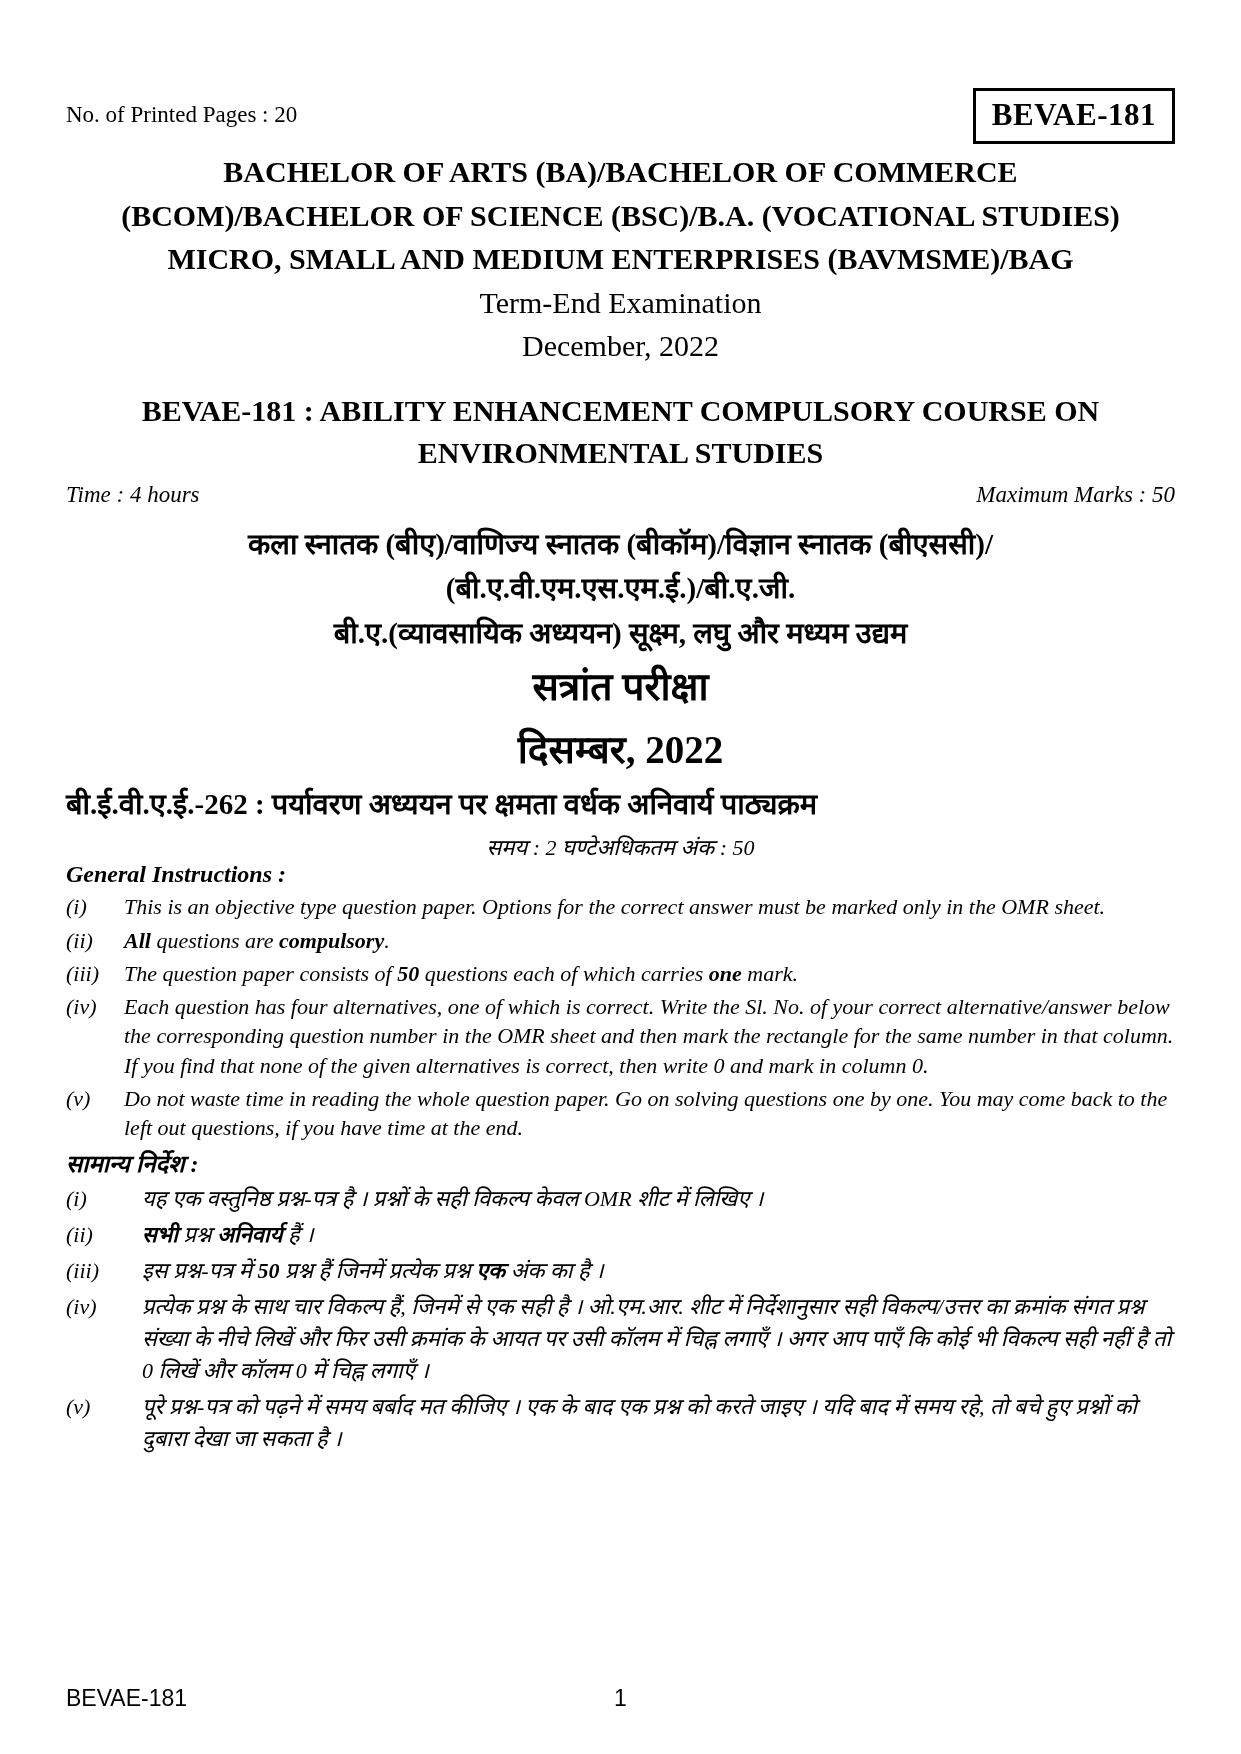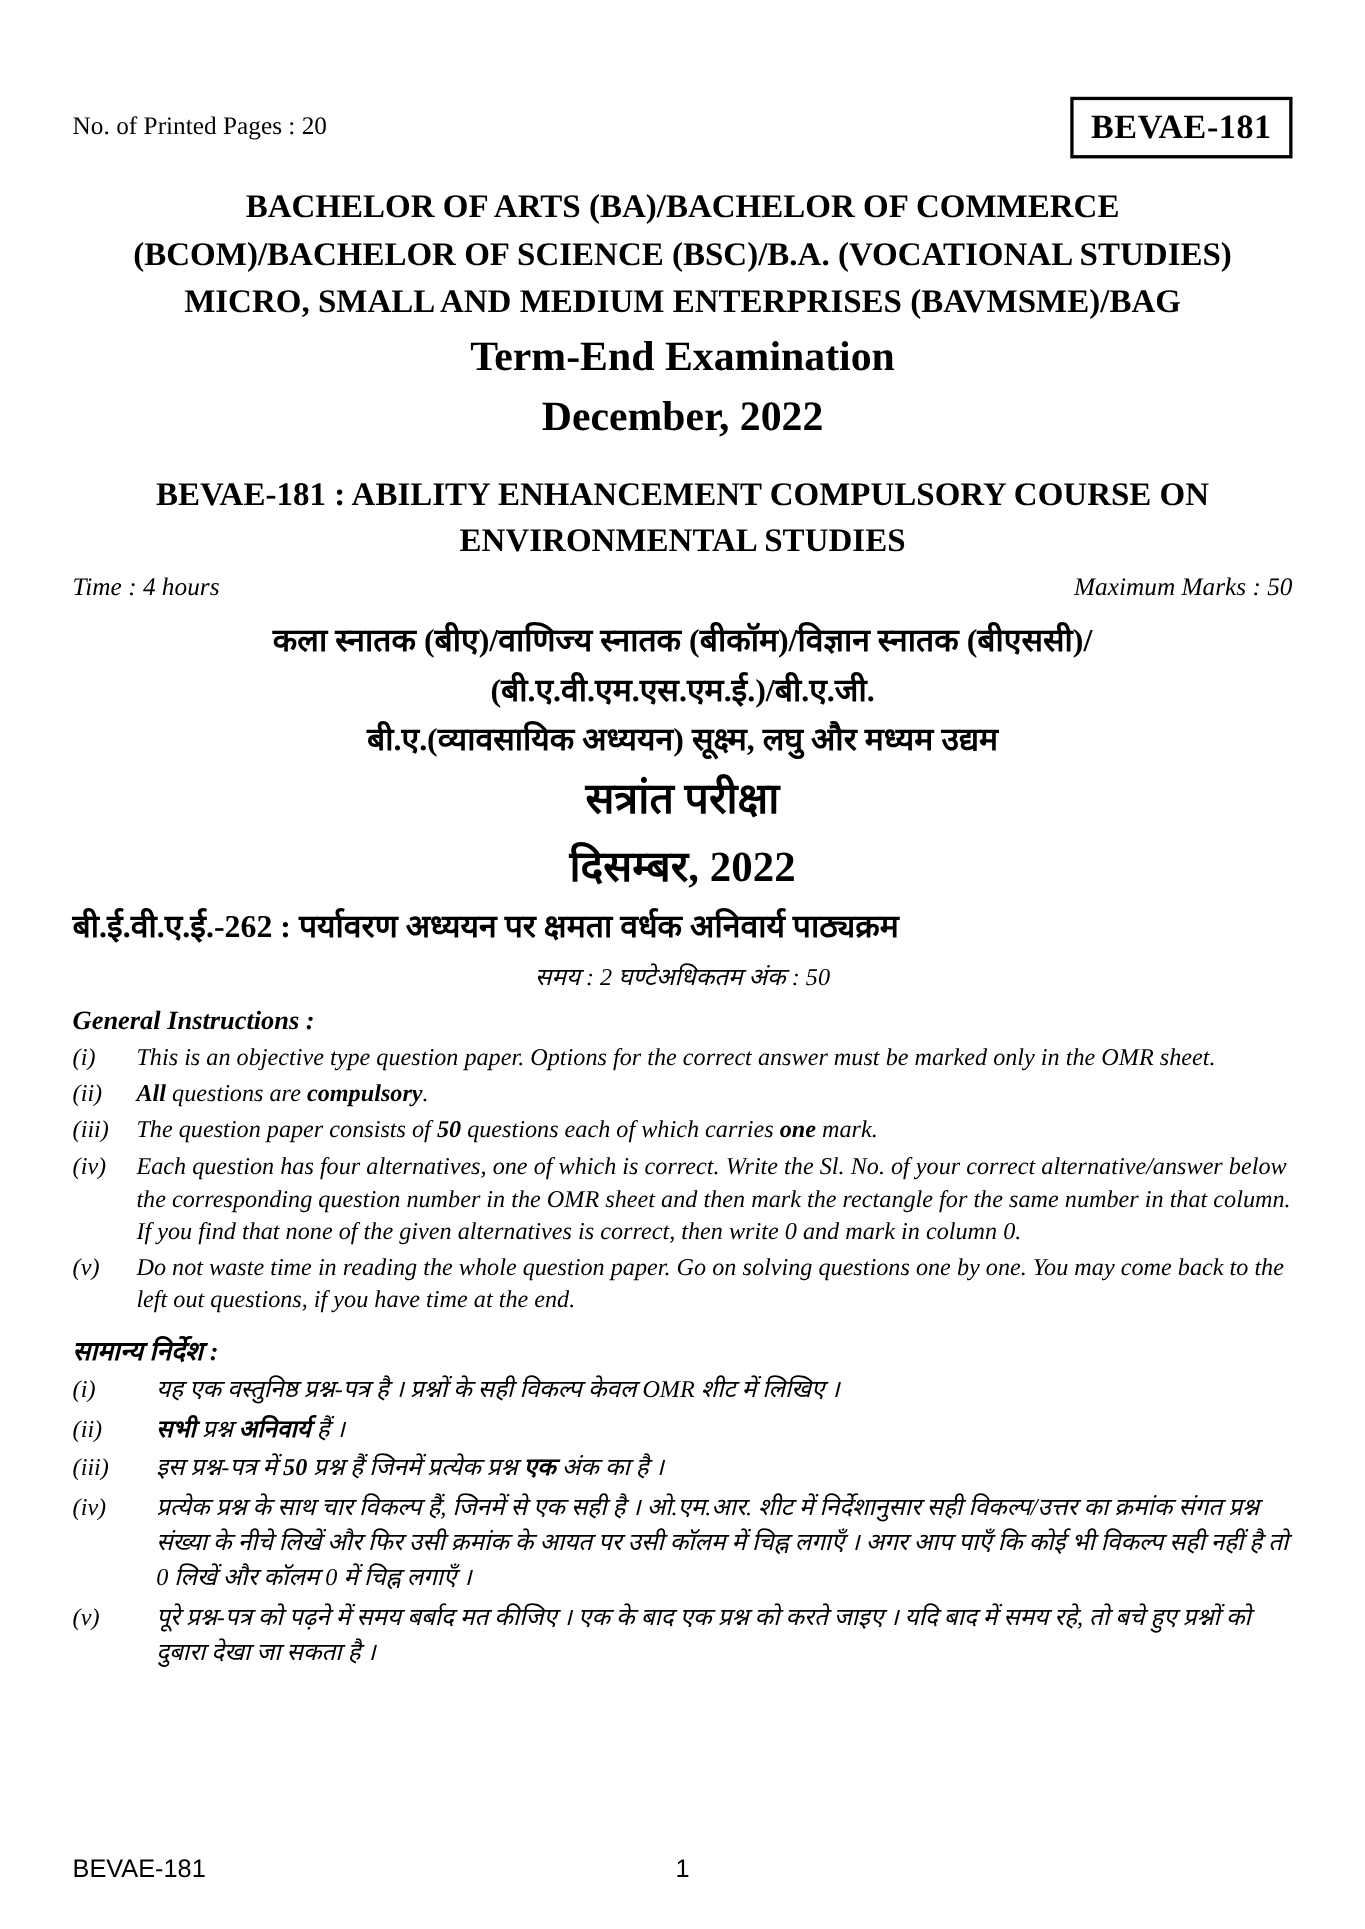--- a/index.html
+++ b/index.html
@@ -25,29 +25,29 @@
   }
   .code-box {
     border: 3px solid #000;
     padding: 6px 16px 8px 16px;
     font-size: 31px;
     font-weight: bold;
     letter-spacing: 0.5px;
   }
   .center { text-align: center; }
   .en-title {
-    margin-top: 22px;
+    margin-top: 6px;
     font-size: 30px;
     font-weight: bold;
     line-height: 1.45;
     padding: 0 30px;
   }
   .en-session, .en-date {
-    font-size: 38px;
-    font-weight: bold;
+    font-size: 30px;
+    font-weight: normal;
     line-height: 1.45;
   }
   .en-course {
     margin-top: 22px;
     font-size: 30px;
     font-weight: bold;
     line-height: 1.4;
     padding: 0 10px;
   }
   .meta-row {
@@ -79,21 +79,20 @@
     display: flex;
     justify-content: center;
     font-size: 22px;
     font-style: italic;
     margin-top: 4px;
   }
   .instr-heading {
     font-size: 24px;
     font-weight: bold;
     font-style: italic;
-    margin-top: 14px;
     margin-bottom: 4px;
   }
   .instr-list { }
   .instr-item {
     display: flex;
     font-size: 22px;
     font-style: italic;
     line-height: 1.33;
     margin-bottom: 4px;
   }

